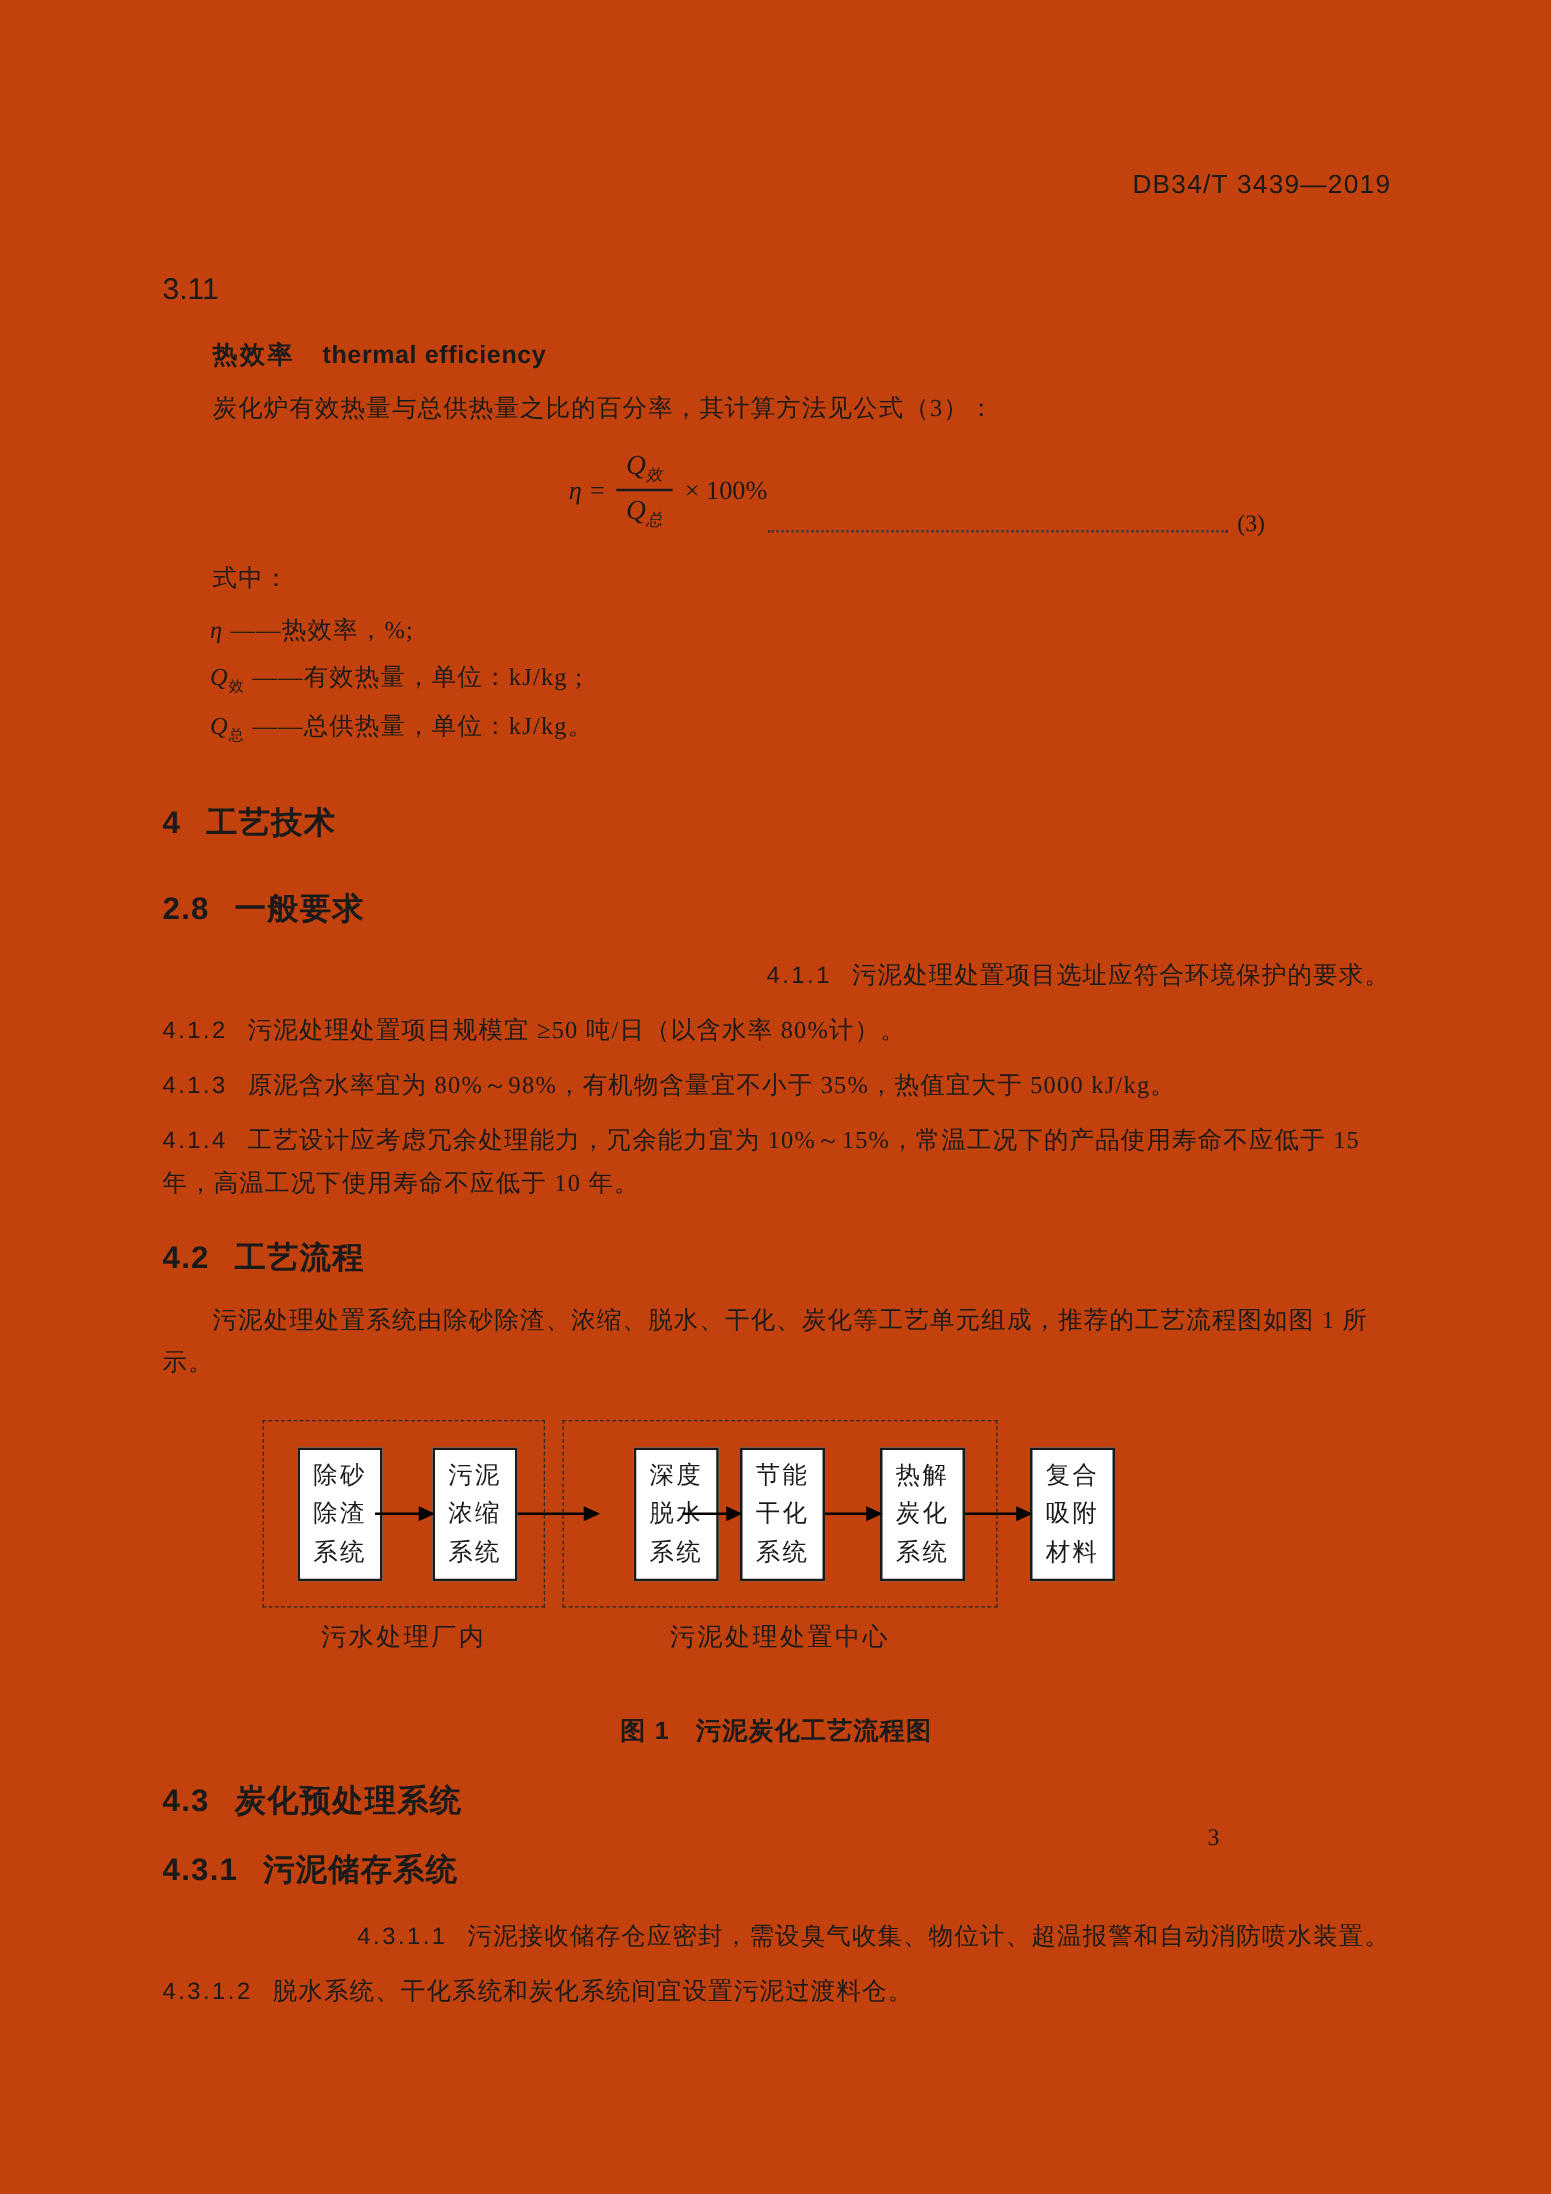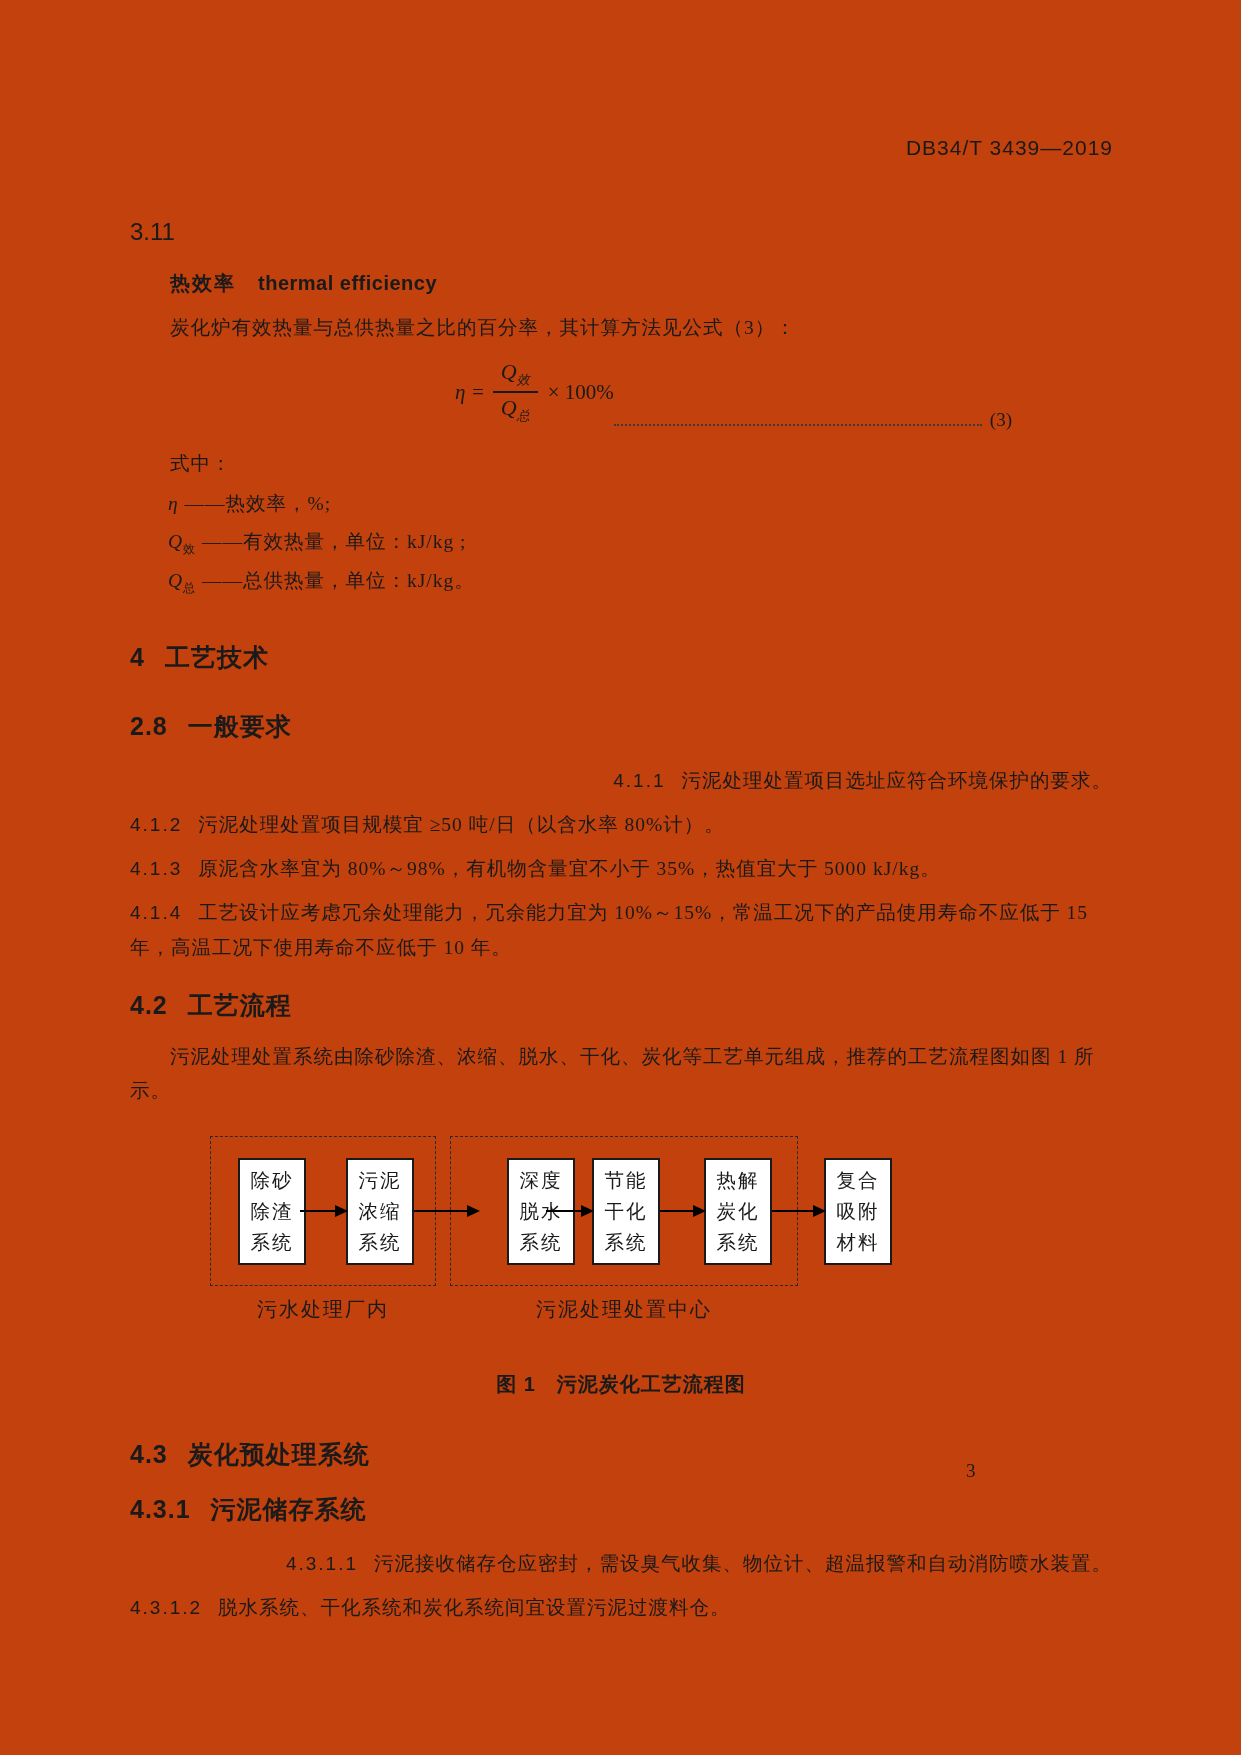--- a/index.html
+++ b/index.html
@@ -53,21 +53,21 @@
   .sym-line .ssub { font-size:12px; vertical-align:sub; font-style:normal; }
 
   h2.sec {
     font-family:Liberation Sans, sans-serif;
     font-size:25px; font-weight:bold; letter-spacing:1px;
   }
   .sec .sec-no { margin-right:20px; }
   .h4 { margin-top:44px; }
   .h41 { margin-top:36px; }
   .h42 { margin-top:24px; }
-  .h43 { margin-top:40px; }
+  .h43 { margin-top:26px; }
   .h431 { margin-top:22px; font-size:20px; }
 
   .item { margin-top:9px; font-size:19.5px; line-height:35px; letter-spacing:1px; }
   .item .item-no {
     font-family:"Liberation Sans","DejaVu Sans",sans-serif;
     font-weight:500; letter-spacing:2px; margin-right:16px; font-size:19px;
   }
   .first-item { margin-top:20px;text-align:right; }
   .intro { margin-top:18px; }
 

